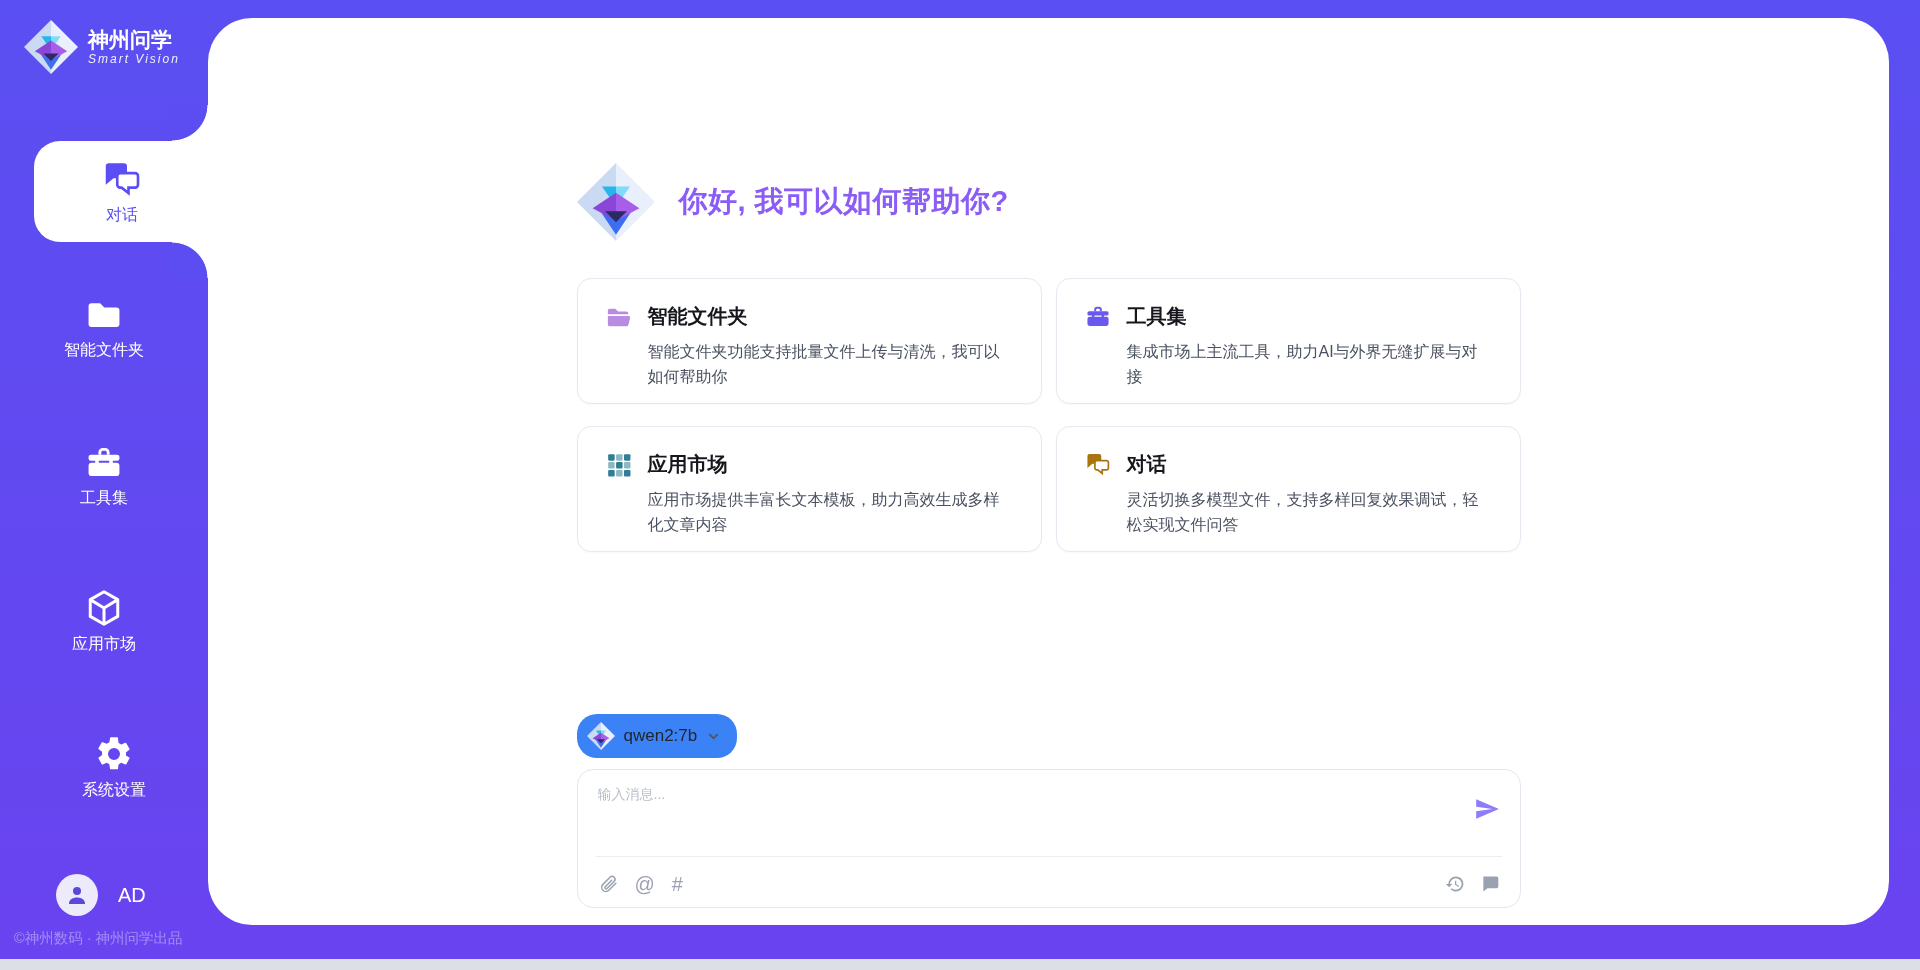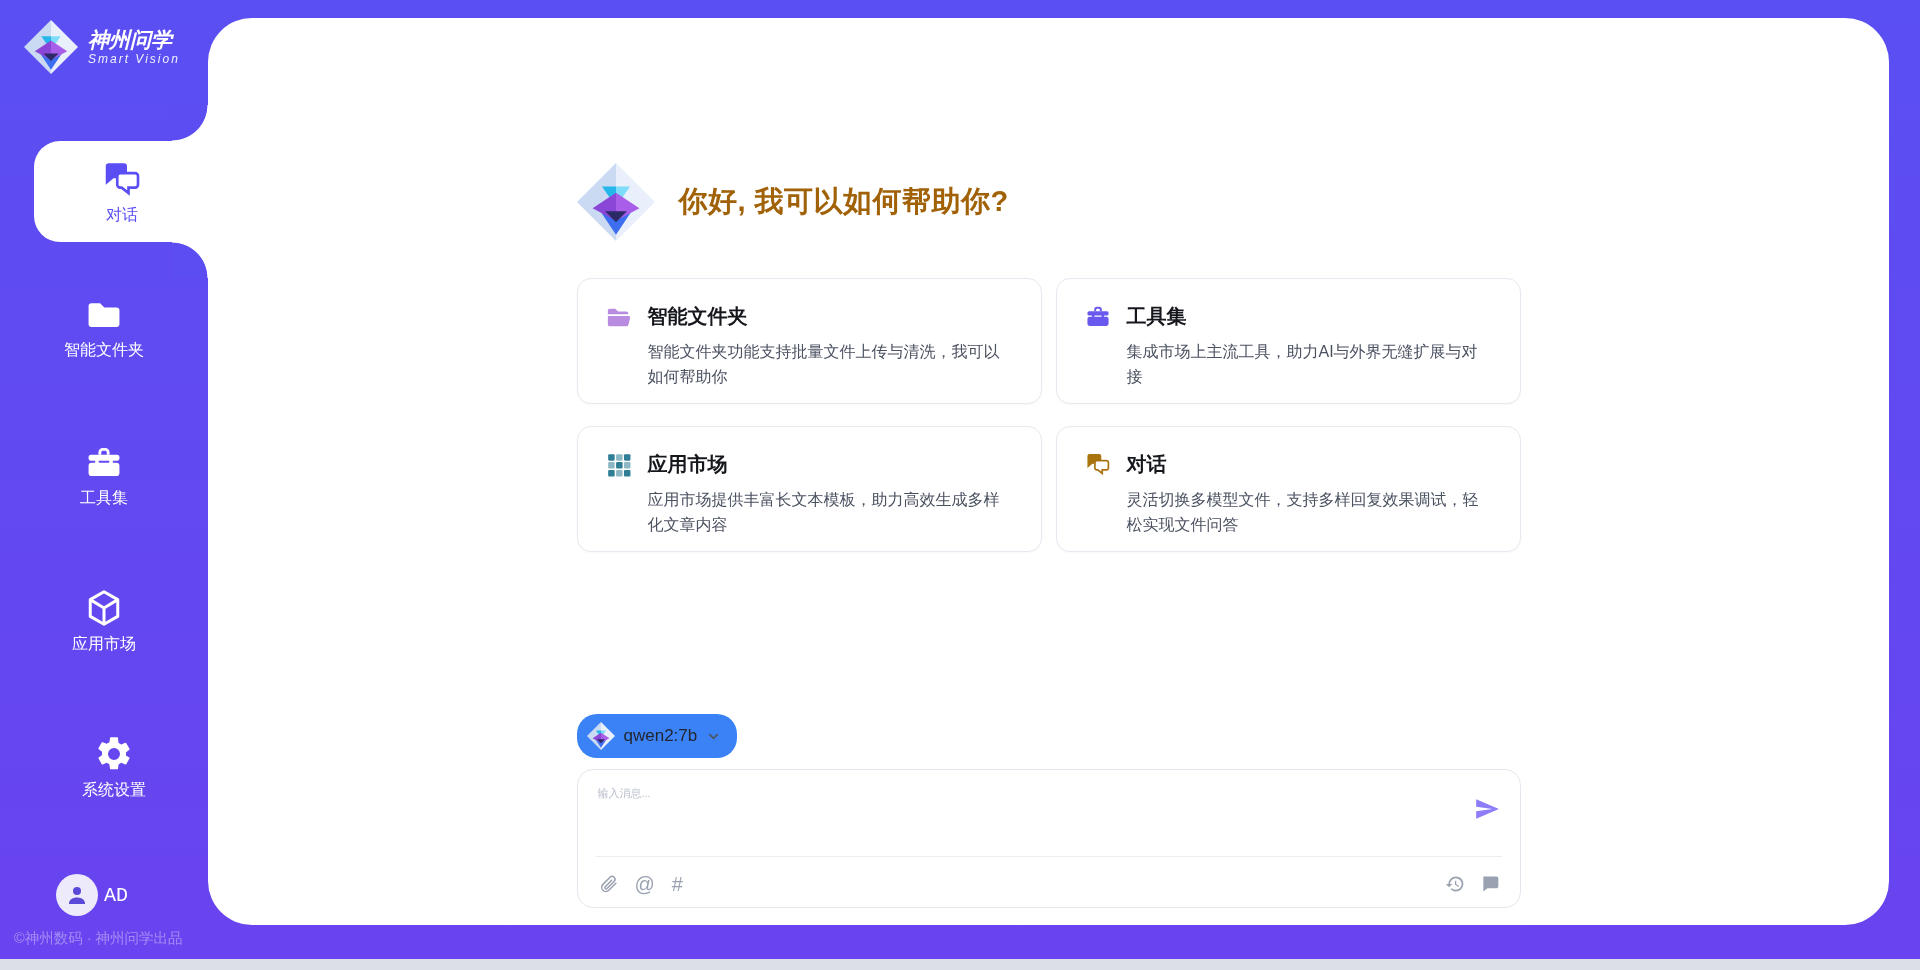--- a/index.html
+++ b/index.html
@@ -17,21 +17,21 @@
     background:#ffffff; border-radius:44px; z-index:1;
   }
   .bottom-strip {
     position:absolute; left:0; bottom:0; width:100%; height:11px;
     background:#dcdfe5; z-index:5;
   }
 
   
   .brand { position:absolute; left:24px; top:20px; display:flex; align-items:center; gap:10px; z-index:2; }
   .brand .diamond { width:54px; height:54px; }
-  .brand-name { color:#fff; font-size:21px; font-weight:bold; line-height:1.15;font-style:italic; }
+  .brand-name { color:#fff; font-size:21px; font-weight:bold; line-height:1.15; }
   .brand-sub  { color:rgba(255,255,255,.92); font-size:12px; letter-spacing:2px;font-style:italic; }
 
   .nav-active {
     position:absolute; left:34px; top:141px; width:176px; height:101px;
     background:#ffffff; border-radius:26px 0 0 26px; z-index:2;
     display:flex; flex-direction:column; align-items:center; justify-content:center; gap:6px;
   }
   .nav-active::before, .nav-active::after {
     content:""; position:absolute; right:2px; width:36px; height:36px;
   }
@@ -41,31 +41,31 @@
   .nav-active .nav-label { color:#5b4ef5; }
 
   .nav-item {
     position:absolute; left:0; width:208px;
     display:flex; flex-direction:column; align-items:center; gap:7px;
     color:#ffffff; cursor:pointer; z-index:2;
   }
   .nav-label { font-size:16px; line-height:1.1; }
   .ni-1 { top:296px; } .ni-2 { top:444px; } .ni-3 { top:588px; } .ni-4 { top:734px;padding-left:20px; }
 
-  .user-row { position:absolute; left:56px; top:874px; display:flex; align-items:center; gap:6px; z-index:2;font-family:Liberation Mono, monospace; }
+  .user-row { position:absolute; left:56px; top:874px; display:flex; align-items:center; gap:20px; z-index:2; }
   .avatar { width:42px; height:42px; border-radius:50%; background:#eceafb; display:flex; align-items:center; justify-content:center; color:#5a49d8; }
   .user-name { color:#ffffff; font-size:20px; }
   .copyright { position:absolute; left:14px; top:929px; color:rgba(255,255,255,.38); font-size:14.5px; z-index:2; white-space:nowrap; }
 
   
   .content { position:absolute; left:50%; transform:translateX(-50%); width:944px; height:100%; }
 
   .greeting { position:absolute; top:145px; left:0; display:flex; align-items:center; gap:24px; }
   .greeting .diamond { width:78px; height:78px; }
-  .greeting h1 { font-size:29px; font-weight:bold; color:#a16207; letter-spacing:.5px; }
+  .greeting h1 { font-size:29px; font-weight:bold; color:#8b5cf6; letter-spacing:.5px; }
 
   .cards { position:absolute; top:260px; left:0; width:100%; display:grid; grid-template-columns:1fr 1fr; column-gap:14px; row-gap:22px; }
   .card {
     background:#fff; border:1px solid #e7e9f0; border-radius:14px;
     height:126px; padding:24px 28px 0 28px; box-shadow:0 1px 2px rgba(16,24,40,.03);
     cursor:pointer;
   }
   .card-head { display:flex; align-items:center; gap:16px; }
   .card-title { font-size:20px; font-weight:bold; color:#15171c; }
   .card-desc { margin:9px 0 0 42px; font-size:16px; line-height:25px; color:#4a5160; }
@@ -77,21 +77,21 @@
     display:inline-flex; align-items:center; gap:9px; height:44px;
     background:#3b82f6; border-radius:20px; padding:0 16px 0 10px; margin-bottom:11px; cursor:pointer;
   }
   .model-pill .diamond { width:28px; height:28px; }
   .model-label { font-size:17px; color:#23262e; }
   .chevron { color:#4b5563; }
 
   .input-box { position:relative; height:139px; background:#fff; border:1.5px solid #e4e7ee; border-radius:16px; }
   .input-box textarea {
     position:absolute; left:20px; top:16px; width:calc(100% - 100px); height:62px;
-    border:none; outline:none; resize:none; font-size:11px; color:#333; background:transparent;
+    border:none; outline:none; resize:none; font-size:14px; color:#333; background:transparent;
     font-family:"Liberation Sans","DejaVu Sans",sans-serif;
   }
   .input-box textarea::placeholder { color:#b7bdc9; }
   .send-btn { position:absolute; right:20px; top:26px; color:#8d7df8; cursor:pointer; }
   .input-divider { position:absolute; left:18px; right:18px; top:86px; height:1px; background:#ecedf2; }
   .input-toolbar { position:absolute; left:20px; right:20px; bottom:13px; display:flex; align-items:center; gap:17px; color:#9aa2b1; }
   .txt-icon { font-size:20px; line-height:20px; cursor:pointer; }
   .toolbar-right { margin-left:auto; display:flex; align-items:center; gap:15px; }
   .icon { cursor:default; }
 </style>

